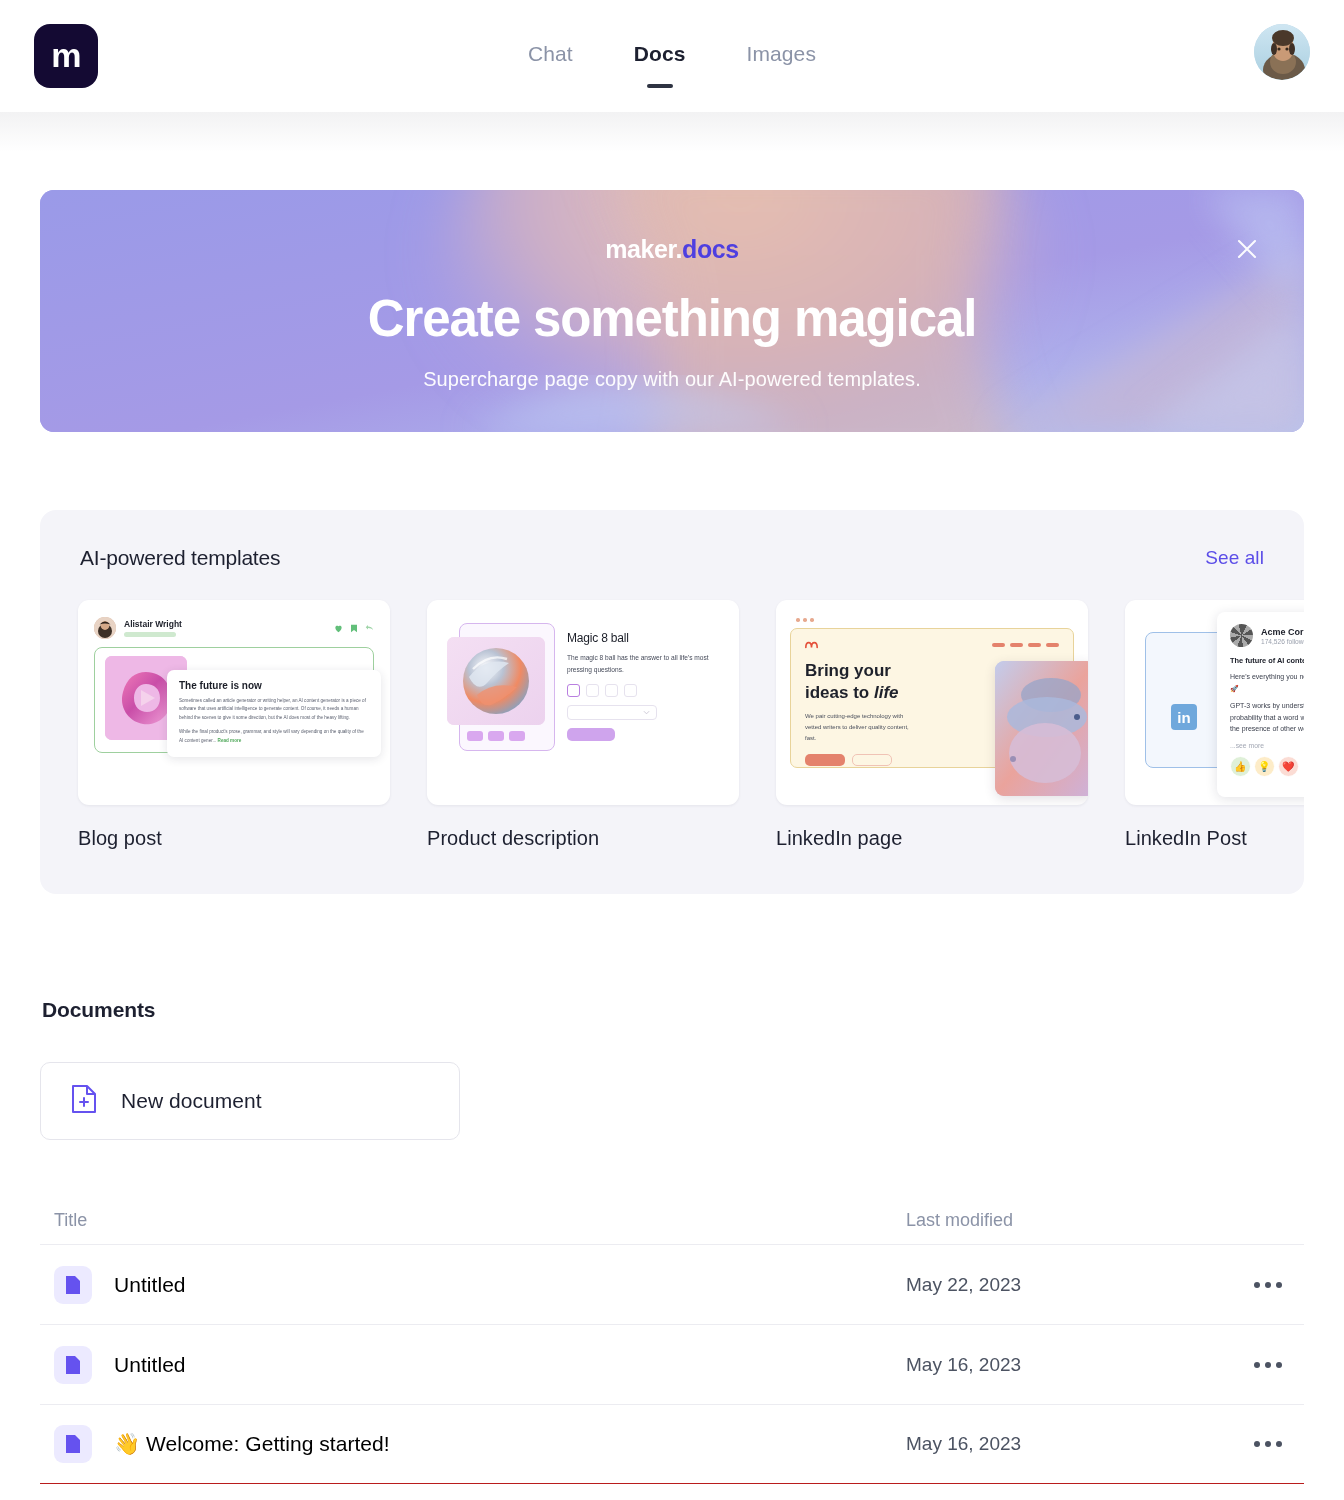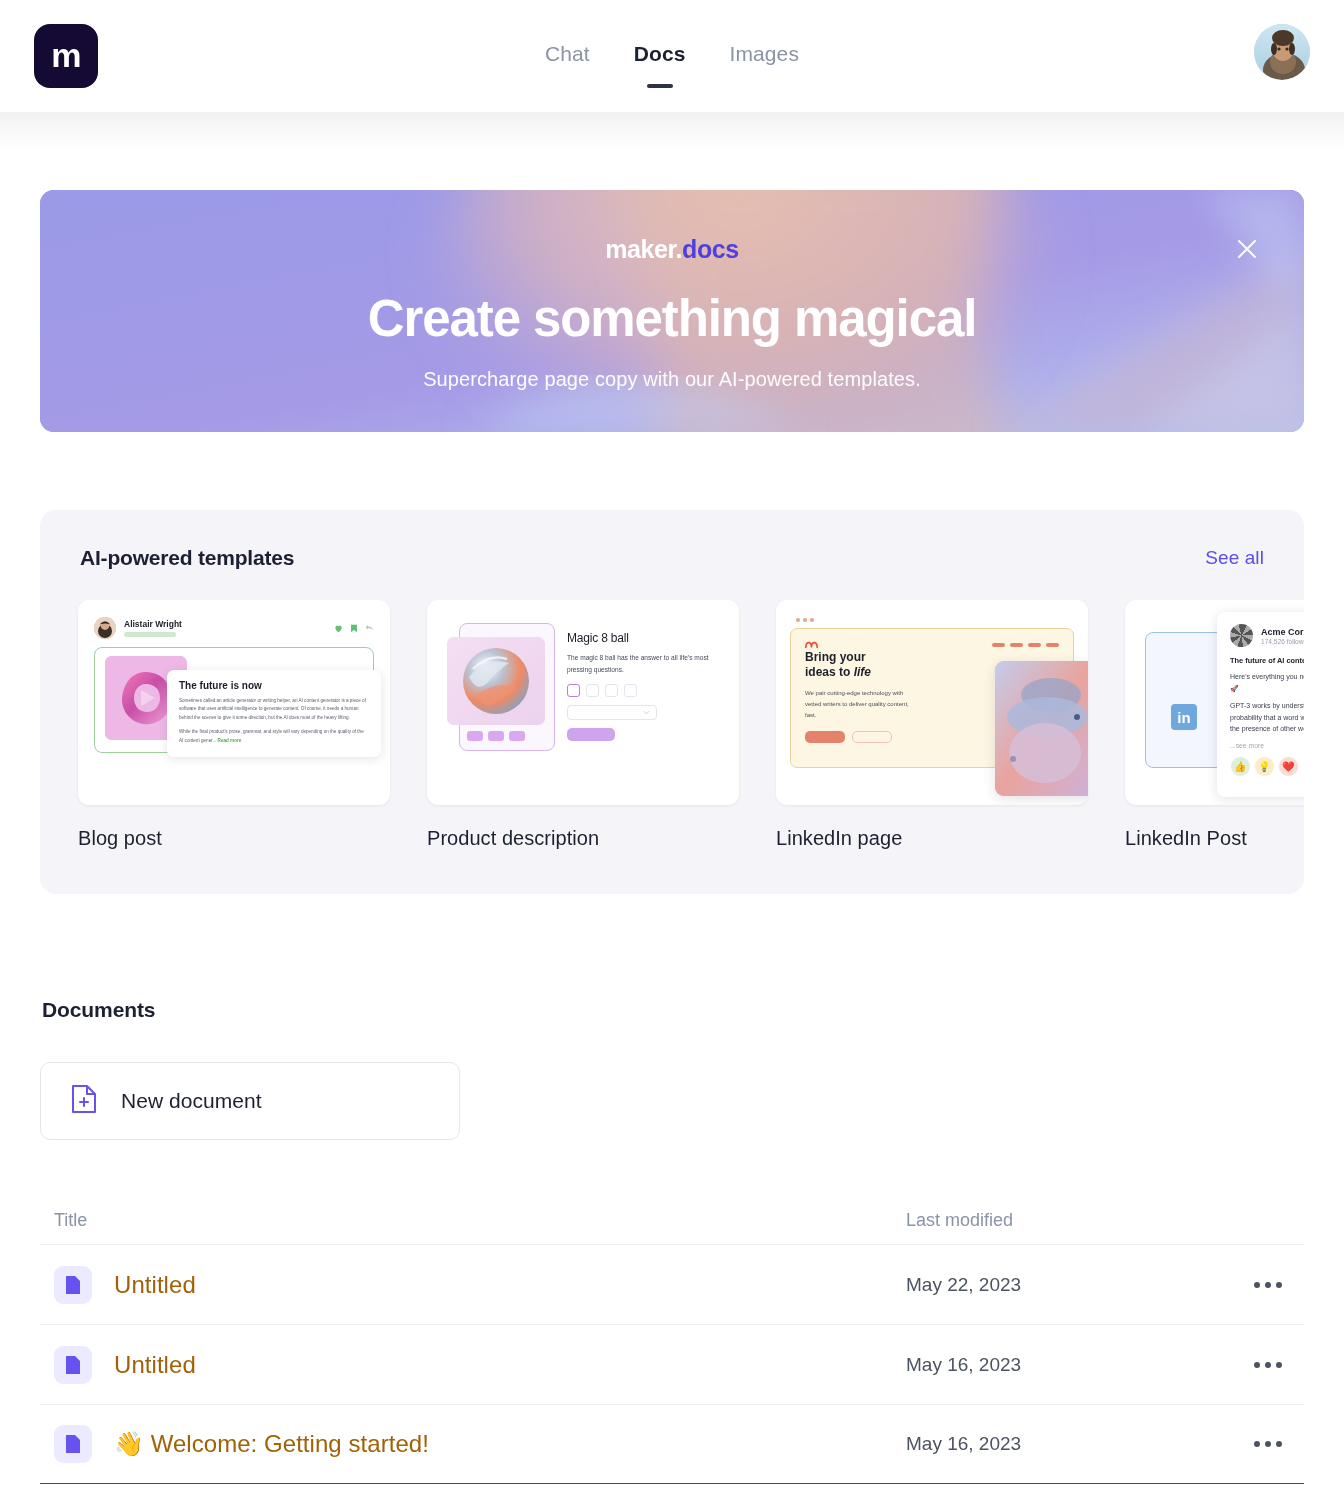--- a/index.html
+++ b/index.html
@@ -37,21 +37,21 @@
     letter-spacing: -0.5px;
     margin-top: -2px;
   }
   .nav {
     position: absolute;
     left: 50%;
     transform: translateX(-50%);
     top: 0; height: 112px;
     display: flex;
     align-items: center;
-    gap: 44px;
+    gap: 61px;
   }
   .nav-item {
     position: relative;
     font-size: 21px;
     color: #8b93a7;
     font-weight: 400;
     cursor: pointer;
     padding-bottom: 4px;
     letter-spacing: 0.1px;
   }
@@ -162,21 +162,21 @@
   }
   .templates-head {
     display: flex;
     align-items: center;
     justify-content: space-between;
     margin-bottom: 30px;
     padding: 0 2px;
   }
   .templates-title {
     font-size: 21px;
-    font-weight: 700;
+    font-weight: 400;
     color: #1d2030;
     letter-spacing: -0.2px;
   }
   .see-all {
     font-size: 19px;
     color: #5b4de8;
     cursor: pointer;
     letter-spacing: 0.1px;
   }
   .cards {
@@ -265,21 +265,21 @@
   .c3-dot { width: 3.5px; height: 3.5px; border-radius: 50%; background: #e7a98f; }
   .c3-frame {
     position: relative; height: 140px;
     border: 1.2px solid #e8d39a; border-radius: 7px;
     background: #fdf6e3;
     padding: 12px 14px;
   }
   .c3-topbar { display: flex; align-items: center; }
   .c3-dashes { margin-left: auto; display: flex; gap: 5px; }
   .c3-dash { width: 13px; height: 3.2px; border-radius: 2px; background: #e4826c; }
-  .c3-h { font-size: 12px; font-weight: 700; color: #1e212b; line-height: 1.3; }
+  .c3-h { font-size: 17px; font-weight: 700; color: #1e212b; line-height: 1.3; margin-top: 10px; }
   .c3-h em { font-style: italic; }
   .c3-p { font-size: 6px; line-height: 1.85; color: #4a4f5c; margin-top: 7px; width: 112px; }
   .c3-btns { display: flex; gap: 7px; margin-top: 10px; }
   .c3-b1 { width: 40px; height: 12px; border-radius: 5px; background: #e4826c; }
   .c3-b2 { width: 40px; height: 12px; border-radius: 5px; border: 1.1px solid #f0c3b5; }
   .c3-img {
     position: absolute; right: -22px; top: 32px;
     width: 100px; height: 135px; border-radius: 9px;
     overflow: hidden;
     background: linear-gradient(160deg, #bec6e8, #e8a9a3 45%, #cbb0d9);
@@ -373,21 +373,21 @@
   }
   .trow:last-child { border-bottom: 1px solid #b91c1c; }
   .td-title { flex: 1; display: flex; align-items: center; gap: 22px; }
   .doc-icon {
     width: 38px; height: 38px;
     border-radius: 9px;
     background: #eceaff;
     display: flex; align-items: center; justify-content: center;
     flex: 0 0 auto;
   }
-  .doc-name { font-size: 24px; color: #a16207; letter-spacing: 0.05px; }
+  .doc-name { font-size: 21px; color: #000000; letter-spacing: 0.05px; }
   .td-mod { width: 330px; font-size: 19px; color: #4c5362; }
   .td-menu { width: 46px; display: flex; justify-content: flex-end; }
   .dots { display: flex; gap: 5px; cursor: pointer; }
   .dots i { width: 6px; height: 6px; border-radius: 50%; background: #4c5362; display: block; }
 </style>
 </head>
 <body>
 
 <div class="header">
   <div class="logo">

